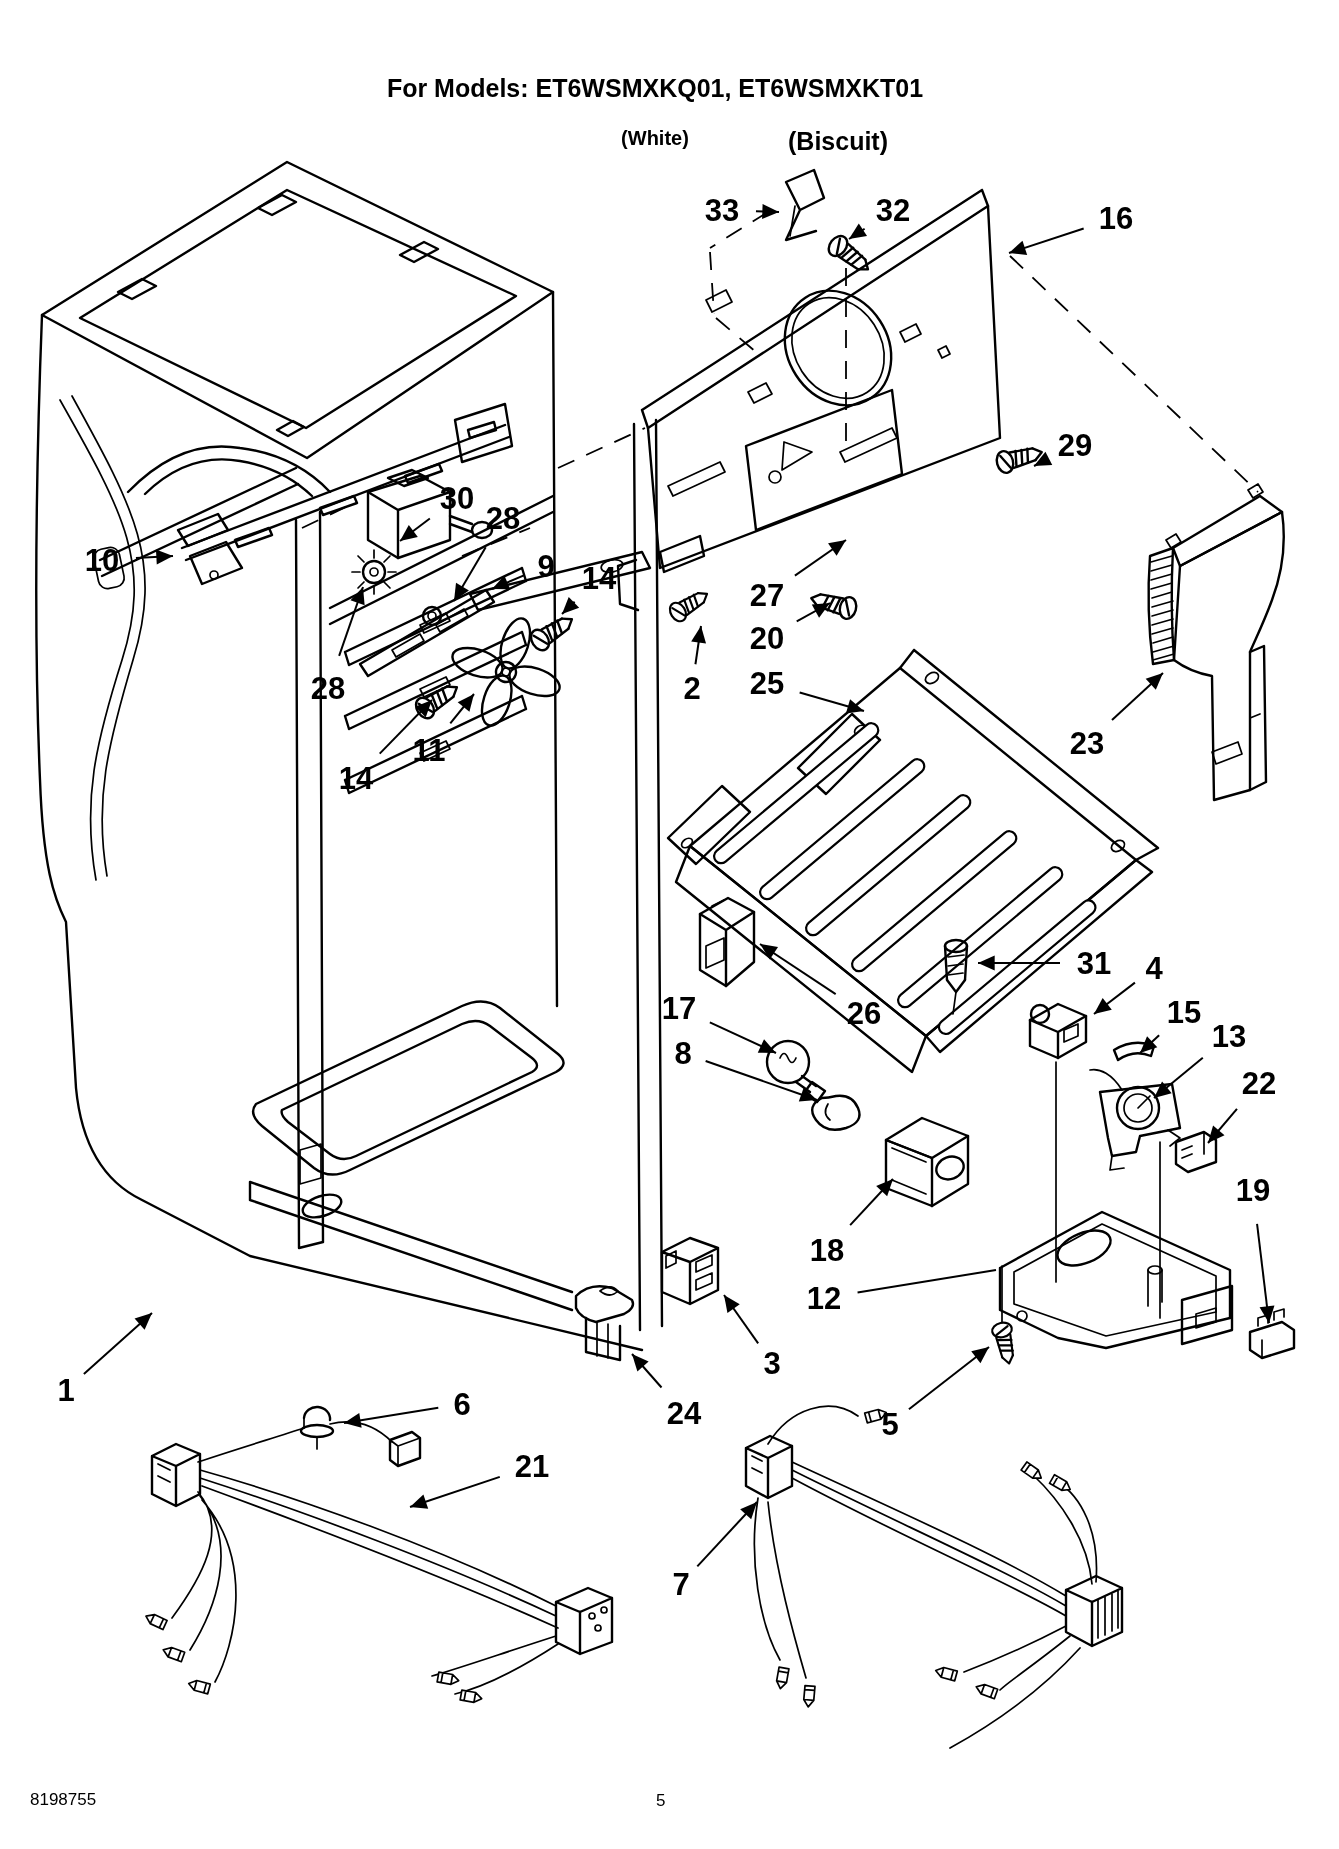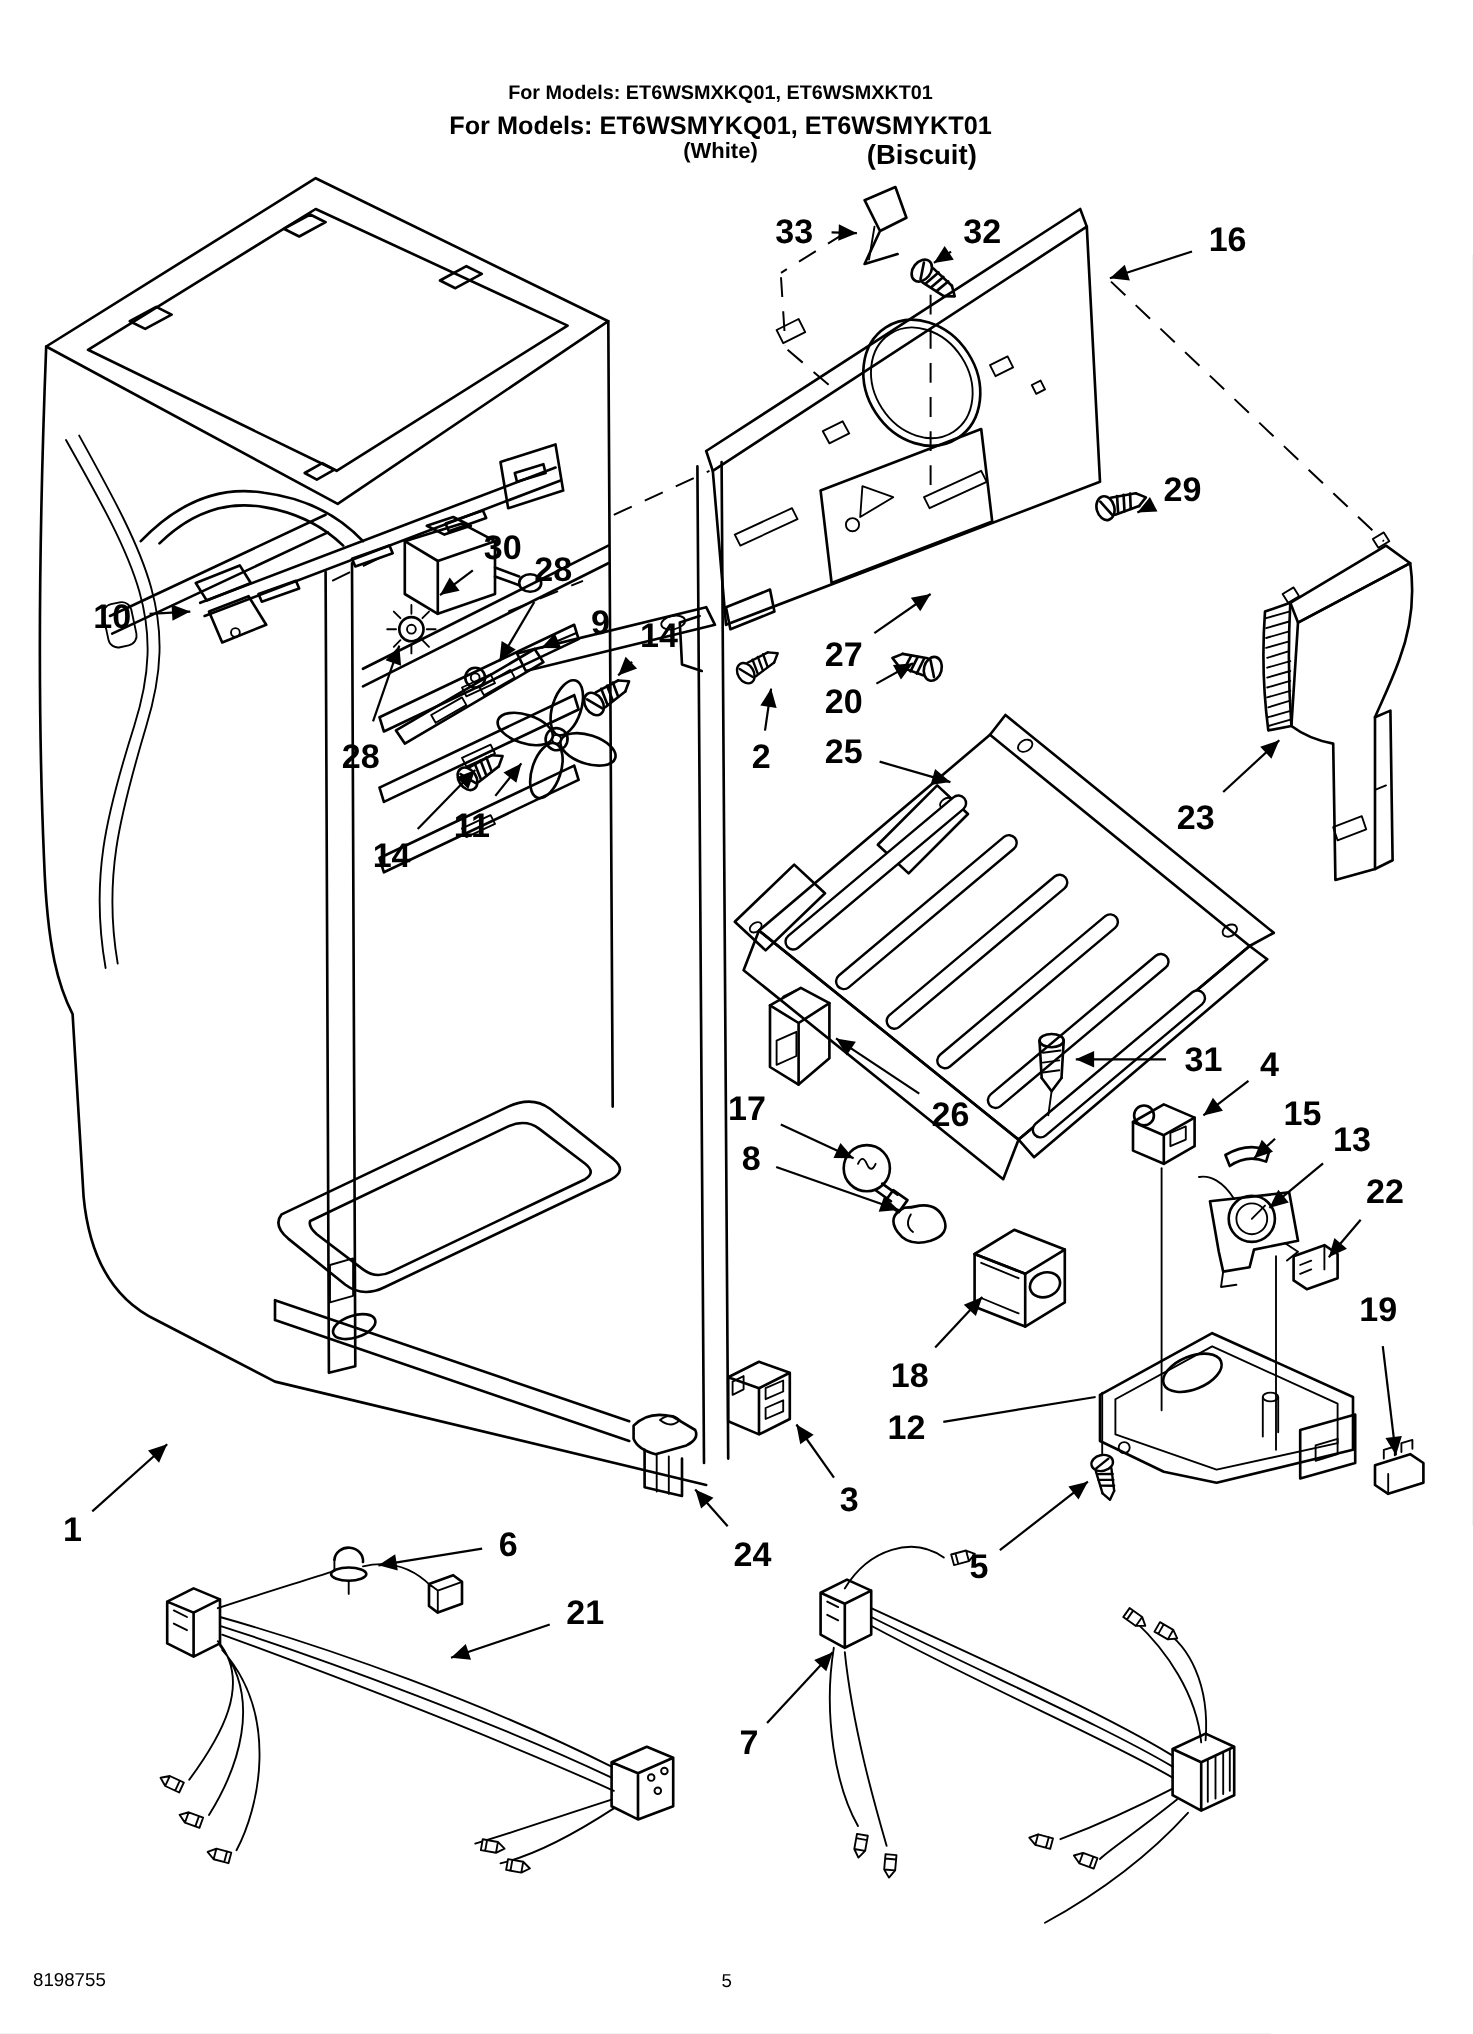--- a/index.html
+++ b/index.html
@@ -3,42 +3,41 @@
 <meta charset="utf-8">
 <style>
   html,body{margin:0;padding:0;background:#888;}
   .page{
     position:relative;width:1339px;height:1849px;background:#ffffff;
     font-family:"Liberation Sans","DejaVu Sans",sans-serif;color:#000;
     overflow:hidden;margin:0 auto;
   }
   .hdr{position:absolute;transform:translateX(-50%);white-space:nowrap;font-weight:bold;}
   .hdr-title{top:24px;left:632px;font-size:37px;letter-spacing:.5px;}
-  .hdr-models1{top:74px;left:655px;font-size:18px;}
+  .hdr-models1{top:74px;left:655px;font-size:25px;}
   .hdr-models2{top:101px;left:655px;font-size:23px;}
   .hdr-finish-left{top:127px;left:655px;font-size:20px;}
   .hdr-finish-right{top:127px;left:838px;font-size:25px;}
   .ftr{position:absolute;font-size:17px;}
   .ftr-doc{left:30px;top:1790px;}
   .ftr-page{left:656px;top:1791px;}
   svg.diagram{position:absolute;left:0;top:0;}
   .ln{fill:none;stroke:#000;stroke-width:2.4;stroke-linecap:round;stroke-linejoin:round;}
   .thin{fill:none;stroke:#000;stroke-width:1.7;stroke-linecap:round;stroke-linejoin:round;}
   .dash{fill:none;stroke:#000;stroke-width:1.8;stroke-dasharray:18 13;stroke-linecap:butt;}
   .rib{fill:#fff;stroke:#000;stroke-width:2.2;}
   .callout-text{font-family:"Liberation Sans","DejaVu Sans",sans-serif;font-size:31px;font-weight:bold;fill:#000;}
   .leader{fill:none;stroke:#000;stroke-width:2;}
 </style>
 </head>
 <body>
 
 <div class="page">
 
   <div class="hdr hdr-models1">For Models: ET6WSMXKQ01, ET6WSMXKT01</div>
-  <div class="hdr hdr-models2">For Models: ET6WSMYKQ01, ET6WSMYKT01</div>
   <div class="hdr hdr-finish-left">(White)</div>
   <div class="hdr hdr-finish-right">(Biscuit)</div>
 
   <svg class="diagram" width="1339" height="1849" viewBox="0 0 1339 1849">
     <defs>
       <marker id="ah" viewBox="0 0 12 12" refX="11" refY="6" markerWidth="10" markerHeight="10" orient="auto">
         <path d="M1,1.5 L11,6 L1,10.5 Z" fill="#000"></path>
       </marker>
       <g id="screw" class="ln">
         <ellipse cx="0" cy="0" rx="8" ry="11" fill="#fff"></ellipse>

